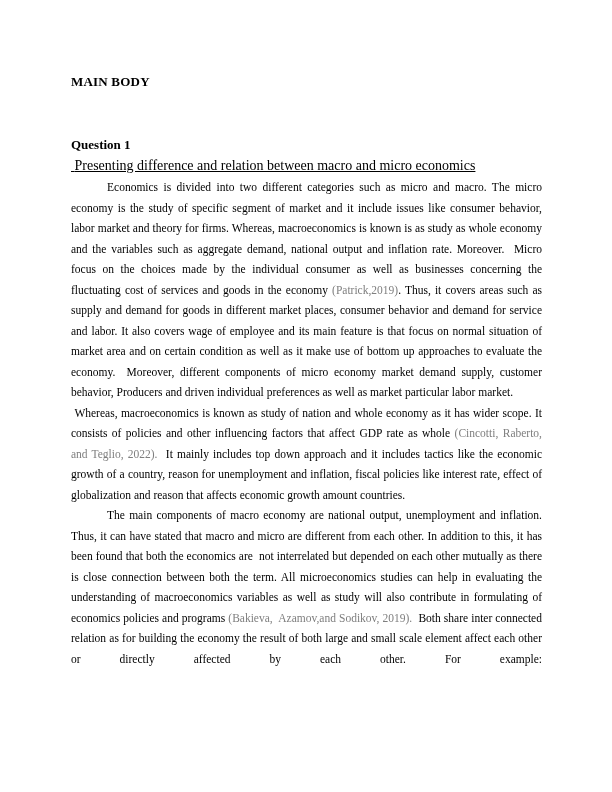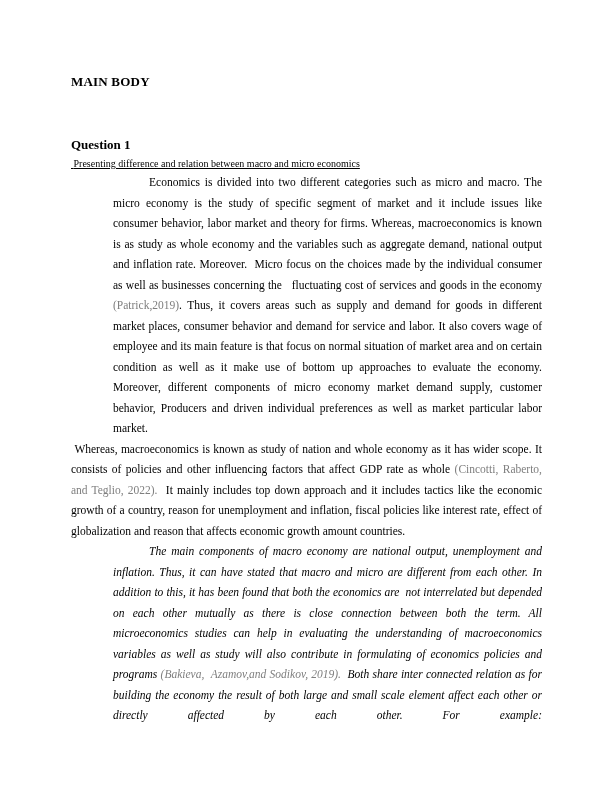--- a/index.html
+++ b/index.html
@@ -24,38 +24,36 @@
     font-weight: bold;
     margin: 0 0 47px 0;
     letter-spacing: 0.2px;
   }
   .question-heading {
     font-size: 13px;
     font-weight: bold;
     margin: 0 0 5px 0;
   }
   .subheading {
-    font-size: 10px;
+    font-size: 14px;
     text-decoration: underline;
     margin: 0 0 3px 0;
     white-space: pre-wrap;
   }
   .body-para {
     margin: 0;
     text-align: justify;
     line-height: 20.5px;
     white-space: pre-wrap;
   }
   .body-para.indent {
     text-indent: 36px;
-    margin-left: 42px;
   }
   .body-para.justify-last {
     text-align-last: justify;
-    font-style: italic;
   }
   .citation {
     color: var(--citation-color, #7e7e7e);
   }
 </style>
 </head>
 <body>
 
 <div class="page" style="color: rgb(0, 0, 0); background: rgb(255, 255, 255);">
   <h1 class="main-heading">MAIN BODY</h1>

